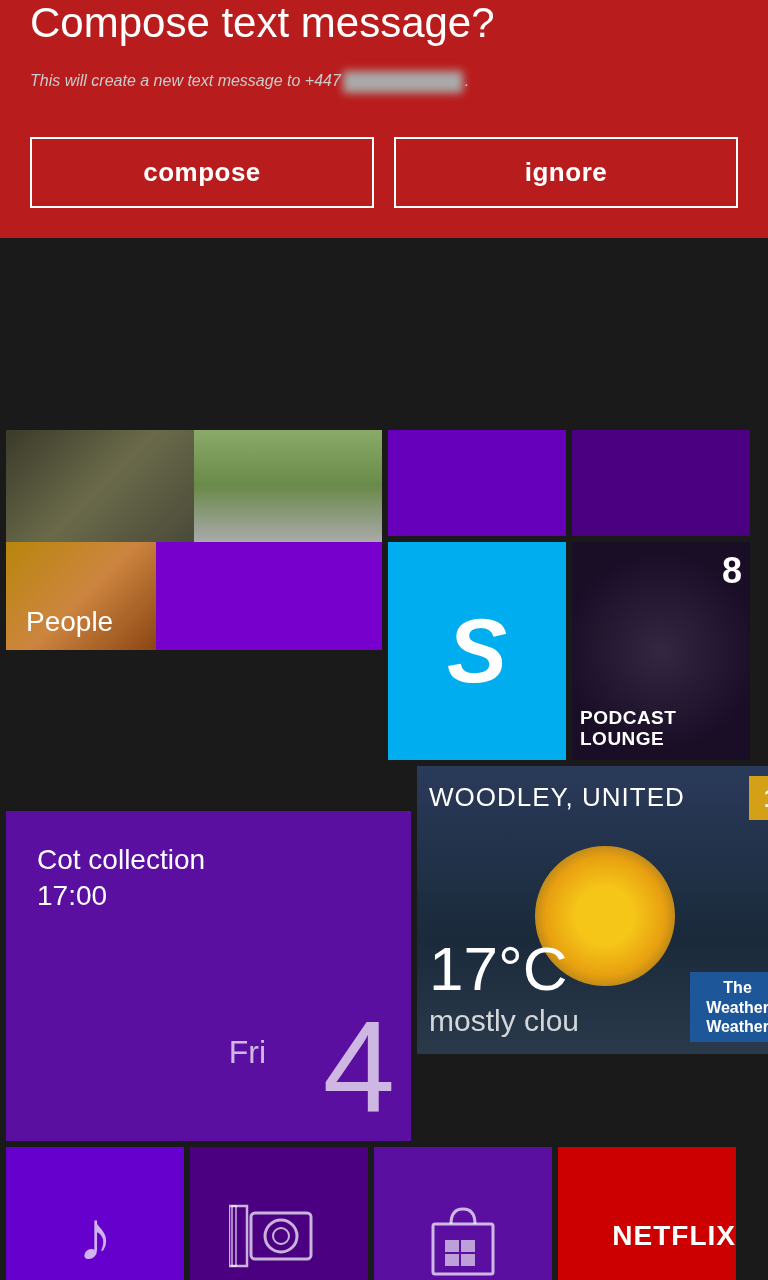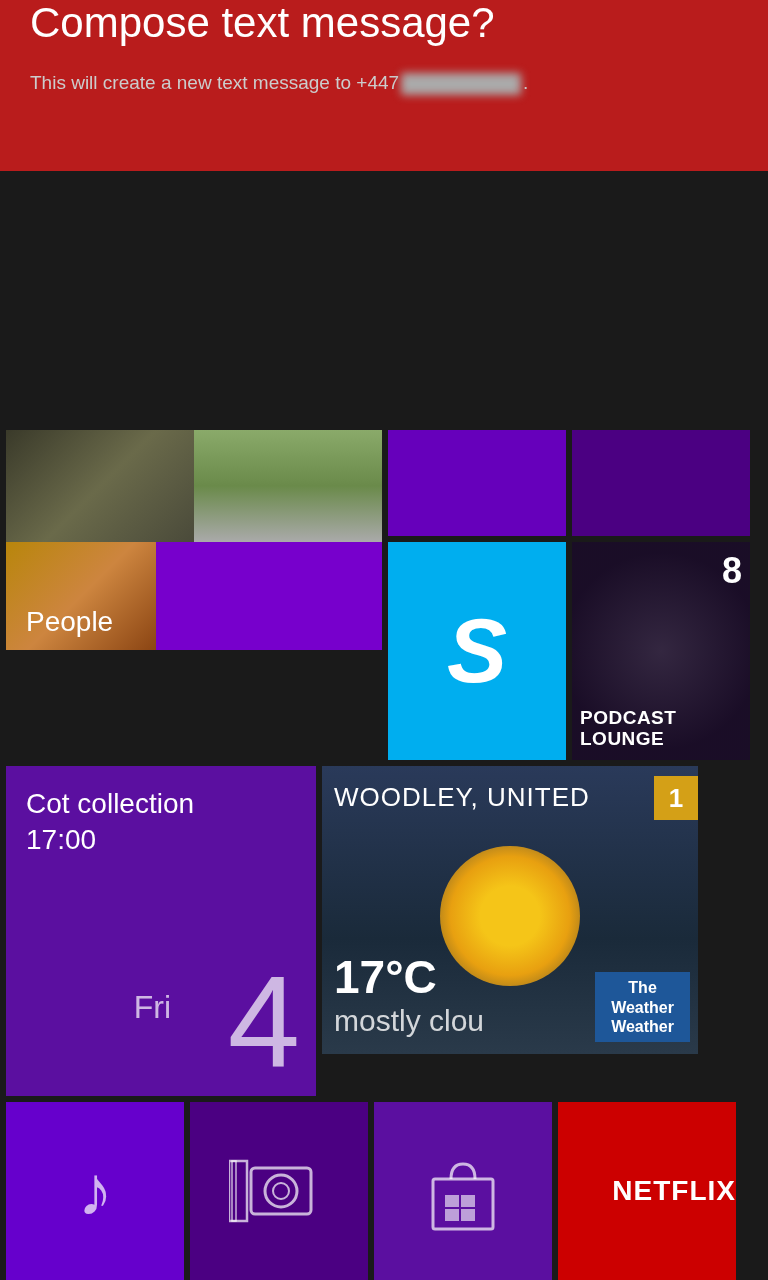--- a/index.html
+++ b/index.html
@@ -33,24 +33,25 @@
 
     .dialog-title {
       font-size: 42px;
       font-weight: 300;
       color: #fff;
       margin-bottom: 24px;
       line-height: 1.1;
     }
 
     .dialog-body {
-      font-size: 19px;
+      font-size: 16px;
       color: #ccc;
       margin-bottom: 44px;
       line-height: 1.4;
+      font-style: italic;
     }
 
     .dialog-buttons {
       display: flex;
       gap: 20px;
     }
 
     .dialog-btn {
       flex: 1;
       padding: 18px 10px;
@@ -160,25 +161,26 @@
       left: 8px;
       font-size: 22px;
       font-weight: 700;
       color: #fff;
       line-height: 1.1;
       letter-spacing: 0.5px;
     }
 
     
     .tile-calendar {
-      width: 310px;
+      width: 405px;
       height: 330px;
       background: #5b0fa0;
       position: relative;
-      padding: 20px;
+      padding: 31px;
+      margin-top: 45px;
     }
 
     .calendar-event {
       font-size: 28px;
       font-weight: 300;
       color: #fff;
       line-height: 1.3;
     }
 
     .calendar-day-large {
@@ -242,22 +244,22 @@
       width: 140px;
       height: 140px;
       background: radial-gradient(circle, #f5c518 30%, #e8a010 60%, rgba(232,160,16,0.3) 100%);
       border-radius: 50%;
     }
 
     .weather-temp {
       position: absolute;
       bottom: 50px;
       left: 12px;
-      font-size: 46px;
-      font-weight: 700;
+      font-size: 62px;
+      font-weight: 400;
       color: #fff;
     }
 
     .weather-desc {
       position: absolute;
       bottom: 16px;
       left: 12px;
       font-size: 30px;
       font-weight: 300;
       color: rgba(255,255,255,0.8);
@@ -366,20 +368,24 @@
 
 <div class="status-bar">
   <span>10:18</span>
 </div>
 
 <div class="dialog-overlay">
   <h1 class="dialog-title">Compose text message?</h1>
   <p class="dialog-body">
     <span>This will create a new text message to +447</span><span style="filter:blur(4px); display:inline-block; background:#aaa; border-radius:2px; width:120px; height:22px; vertical-align:middle; margin:0 2px;"></span><span>.</span>
   </p>
+  <div class="dialog-buttons">
+    <button class="dialog-btn">compose</button>
+    <button class="dialog-btn">ignore</button>
+  </div>
 </div>
 
 <div class="tiles-container">
 
   <div class="tiles-row">
 
     <div class="tile tile-people">
       <div class="people-top-left">
 
         <div style="width:100%;height:100%;background:linear-gradient(135deg,#3a3a2a 0%,#6a6a4a 50%,#4a4a3a 100%);"></div>

